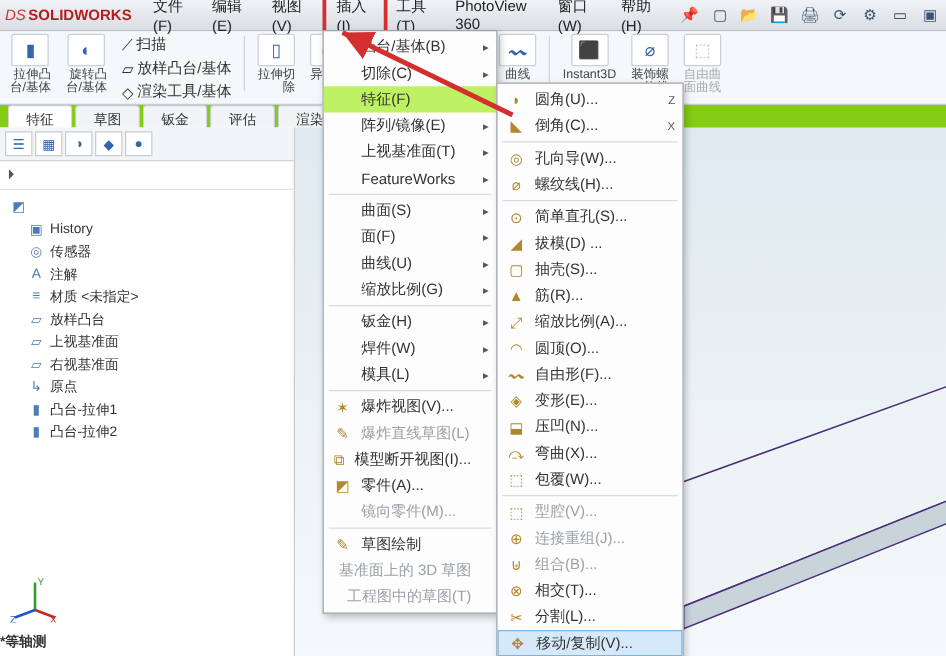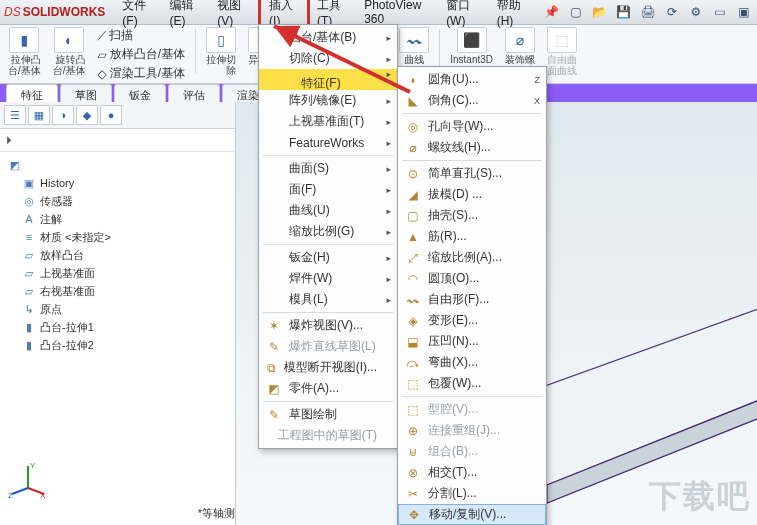--- a/index.html
+++ b/index.html
@@ -12,42 +12,42 @@
   .menu-insert{border:3px solid #d32f2f;padding:0 8px;margin:-2px 0;}
   .menu-spacer{flex:1;}
   .qat{display:flex;align-items:center;gap:6px;margin-left:8px;}
   .qat .qicon{width:16px;height:16px;display:flex;align-items:center;justify-content:center;border:1px solid transparent;border-radius:2px;color:#39536e;font-size:12px;}
   
   .ribbon{height:54px;background:#f5f7fa;border-bottom:1px solid #c6ccd2;display:flex;align-items:flex-start;padding:2px 4px;gap:4px;}
   .rgrp{display:flex;flex-direction:column;align-items:center;gap:1px;margin:0 4px;}
   .rgrp .ricon{width:28px;height:24px;background:#fff;border:1px solid #c9d0d7;border-radius:2px;display:flex;align-items:center;justify-content:center;color:#3366aa;font-size:14px;}
   .rgrp .rlbl{font-size:10px;color:#444;line-height:11px;text-align:right;white-space:pre;}
   .ribbon .sep{width:1px;height:44px;background:#cfd5db;margin:2px 2px;}
-  .tabs{height:22px;background:#8b5cf6;border-bottom:1px solid #a3a3a3;display:flex;align-items:flex-end;padding-left:6px;}
+  .tabs{height:22px;background:#84cc16;border-bottom:1px solid #a3a3a3;display:flex;align-items:flex-end;padding-left:6px;}
   .tab{padding:3px 14px;font-size:11px;color:#333;background:#f2f4f7;border:1px solid #c6ccd2;border-bottom:none;margin-right:2px;border-radius:3px 3px 0 0;}
   .tab.active{background:#fff;}
   
   .body{position:absolute;top:102px;left:0;right:0;bottom:0;display:flex;}
   .leftpane{width:235px;background:#fff;border-right:1px solid #c6ccd2;display:flex;flex-direction:column;}
   .lp-tabs{height:26px;background:#f2f4f7;border-bottom:1px solid #d0d5db;display:flex;align-items:center;padding-left:4px;gap:2px;}
   .lp-tabs .lpt{width:20px;height:18px;border:1px solid #c6ccd2;background:#fff;display:flex;align-items:center;justify-content:center;font-size:11px;color:#3366aa;}
   .lp-head{height:22px;display:flex;align-items:center;padding:0 6px;border-bottom:1px solid #e2e6ea;color:#555;font-size:11px;}
   .tree{flex:1;overflow:auto;padding:4px 2px;}
   .tree .node{display:flex;align-items:center;height:18px;padding-left:6px;gap:4px;font-size:11px;color:#333;}
   .tree .node .nicon{width:14px;height:14px;display:inline-flex;align-items:center;justify-content:center;color:#4f7db3;font-size:11px;}
   .triad{width:40px;height:40px;margin:8px;}
   .viewport{flex:1;position:relative;background:linear-gradient(#dfe9ef,#f6f9fb);}
   .viewport .plate{position:absolute;right:-140px;bottom:10px;width:520px;height:260px;}
   
   .menu-col{position:absolute;background:#fdfdfd;border:1px solid #9aa2ac;box-shadow:2px 3px 6px rgba(0,0,0,0.25);padding:2px 0;font-size:12px;}
   .menu-col .mi{display:flex;align-items:center;height:21px;padding:0 20px 0 6px;gap:6px;white-space:nowrap;position:relative;}
   .menu-col .mi .micon{width:18px;height:16px;display:inline-flex;align-items:center;justify-content:center;color:#b08830;font-size:12px;}
   .menu-col .mi .arrow{position:absolute;right:6px;color:#555;font-size:9px;}
   .menu-col .mi.disabled{color:#9aa1a8;}
-  .menu-col .mi.hover{background:#fde047;flex-direction:column;}
+  .menu-col .mi.hover{background:#bef264;}
   .menu-col .msep{height:1px;background:#d7dce1;margin:2px 4px;}
   .menu-col .mi.highlight{background:#d6e9fb;border:1px solid #7fb3e0;height:19px;}
   
   .red-arrow{position:absolute;pointer-events:none;}
   .watermark{position:absolute;right:6px;bottom:6px;font-size:32px;color:rgba(120,140,155,0.35);font-weight:bold;letter-spacing:2px;}
 </style>
 </head>
 <body>
 
 <div class="window">
@@ -221,30 +221,29 @@
           </div>
       </div>
       <svg class="triad" viewBox="0 0 40 40">
         <line x1="20" y1="30" x2="20" y2="8" stroke="#2e9b2e" stroke-width="2"></line>
           <text x="22" y="10" font-size="8" fill="#2e9b2e">Y</text>
         <line x1="20" y1="30" x2="36" y2="36" stroke="#c62828" stroke-width="2"></line>
           <text x="32" y="40" font-size="8" fill="#c62828">X</text>
         <line x1="20" y1="30" x2="4" y2="36" stroke="#1e56c8" stroke-width="2"></line>
           <text x="0" y="40" font-size="8" fill="#1e56c8">Z</text>
       </svg>
-      <div style="text-align:right;font-weight:normal;font-size:11px;margin-bottom:4px;">*等轴测</div>
+      <div style="text-align:left;font-weight:bold;font-size:11px;margin-bottom:4px;">*等轴测</div>
     </div>
 
     <div class="viewport">
       <svg class="plate" viewBox="0 0 520 260">
         <polygon points="60,170 420,40 520,90 170,230" fill="#eef3f6" stroke="#4b2d7a" stroke-width="1.2"></polygon>
         <polygon points="60,170 170,230 170,248 60,188" fill="#d5dde3" stroke="#4b2d7a" stroke-width="1.2"></polygon>
         <polygon points="170,230 520,90 520,108 170,248" fill="#c9d3da" stroke="#4b2d7a" stroke-width="1.2"></polygon>
       </svg>
-      <div class="watermark">下载吧</div>
     </div>
   </div>
 
   <div class="menu-col" style="left:258px;top:24px;width:138px;">
     <div class="mi">
         <span class="micon"></span>
         <span>凸台/基体(B)</span>
         <span class="arrow">▸</span>
       </div>
     <div class="mi">
@@ -319,24 +318,32 @@
         <span>爆炸直线草图(L)</span>
       </div>
     <div class="mi">
         <span class="micon">⧉</span>
         <span>模型断开视图(I)...</span>
       </div>
     <div class="mi">
         <span class="micon">◩</span>
         <span>零件(A)...</span>
       </div>
+    <div class="mi disabled">
+        <span class="micon"></span>
+        <span>镜向零件(M)...</span>
+      </div>
     <div class="msep"></div>
     <div class="mi">
         <span class="micon">✎</span>
         <span>草图绘制</span>
+      </div>
+    <div class="mi disabled">
+        <span class="micon"></span>
+        <span>基准面上的 3D 草图</span>
       </div>
     <div class="mi disabled">
         <span class="micon"></span>
         <span>工程图中的草图(T)</span>
       </div>
 
   </div>
 
   <div class="menu-col" style="left:397px;top:66px;width:148px;">
     <div class="mi">

